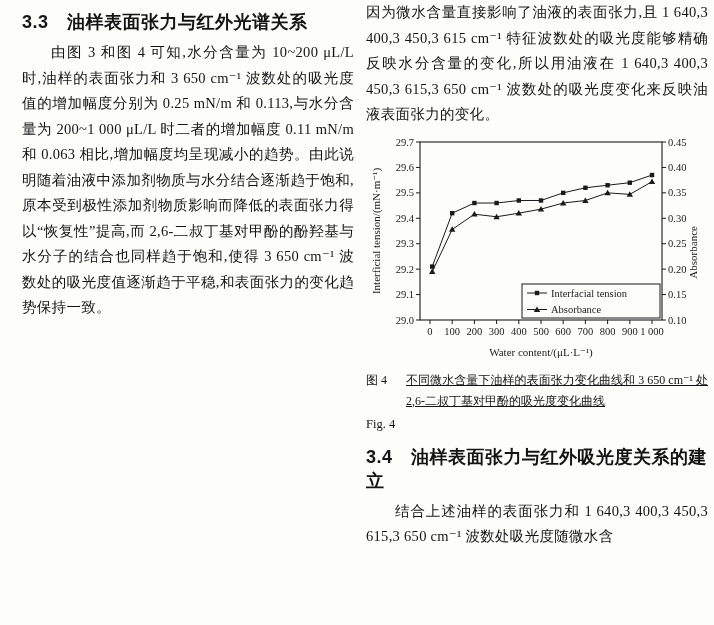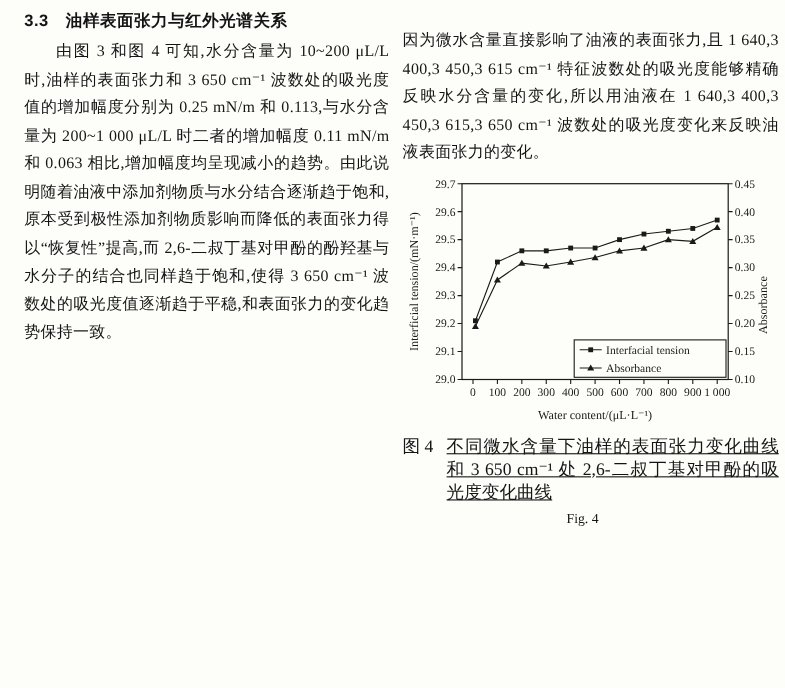--- a/index.html
+++ b/index.html
@@ -6,39 +6,39 @@
   body{
     width:714px;height:625px;
     background:#fdfdfa;
     color:#141414;
     font-family:"Liberation Serif","DejaVu Serif",serif;
     overflow:hidden;
   }
   .page{position:relative;width:714px;height:625px;}
   .col{position:absolute;top:10px;}
   .col-left{left:22px;width:332px;}
-  .col-right{left:366px;width:342px;top:25px;}
+  .col-right{left:366px;width:342px;top:0;}
   h3.sec{
     font-family:"Liberation Sans","DejaVu Sans",sans-serif;
-    font-size:15px;font-weight:bold;
+    font-size:18px;font-weight:bold;
     margin:0 0 6px 0;letter-spacing:.5px;
   }
   p.body{
     font-size:14.5px;line-height:25.5px;
     text-align:justify;text-indent:2em;
     margin:0;letter-spacing:.3px;
   }
   p.body.noindent{text-indent:0;}
   figure{margin:6px 0 0 0;padding:0;}
   .chart-wrap{margin:2px 0 2px 4px;}
   figcaption{margin-top:4px;}
-  .cap{display:flex;font-size:16px;line-height:21px;margin:0 0 2px 0;}
+  .cap{display:flex;font-size:12px;line-height:21px;margin:0 0 2px 0;}
   .cap .lab{flex:none;width:40px;}
   .cap .txt{flex:1;text-align:justify;text-decoration:underline;}
-  .cap.en{font-size:12.5px;justify-content:center;}
+  .cap.en{font-size:12.5px;}
   .cap.en .lab{width:44px;}
   h3.sec.right{margin-top:10px;}
 </style>
 </head>
 <body>
 
 <div class="page">
 
   <div class="col col-left">
     <h3 class="sec">3.3　油样表面张力与红外光谱关系</h3>
@@ -152,15 +152,17 @@
         <div class="cap cn">
           <span class="lab">图 4</span>
           <span class="txt">不同微水含量下油样的表面张力变化曲线和 3 650 cm⁻¹ 处 2,6-二叔丁基对甲酚的吸光度变化曲线</span>
         </div>
         <div class="cap en">
           <span class="lab">Fig. 4</span>
         </div>
       </figcaption>
     </figure>
 
+    <h3 class="sec right">3.4　油样表面张力与红外吸光度关系的建立</h3>
+    <p class="body">结合上述油样的表面张力和 1 640,3 400,3 450,3 615,3 650 cm⁻¹ 波数处吸光度随微水含</p>
   </div>
 
 </div>
 
 </body></html>

